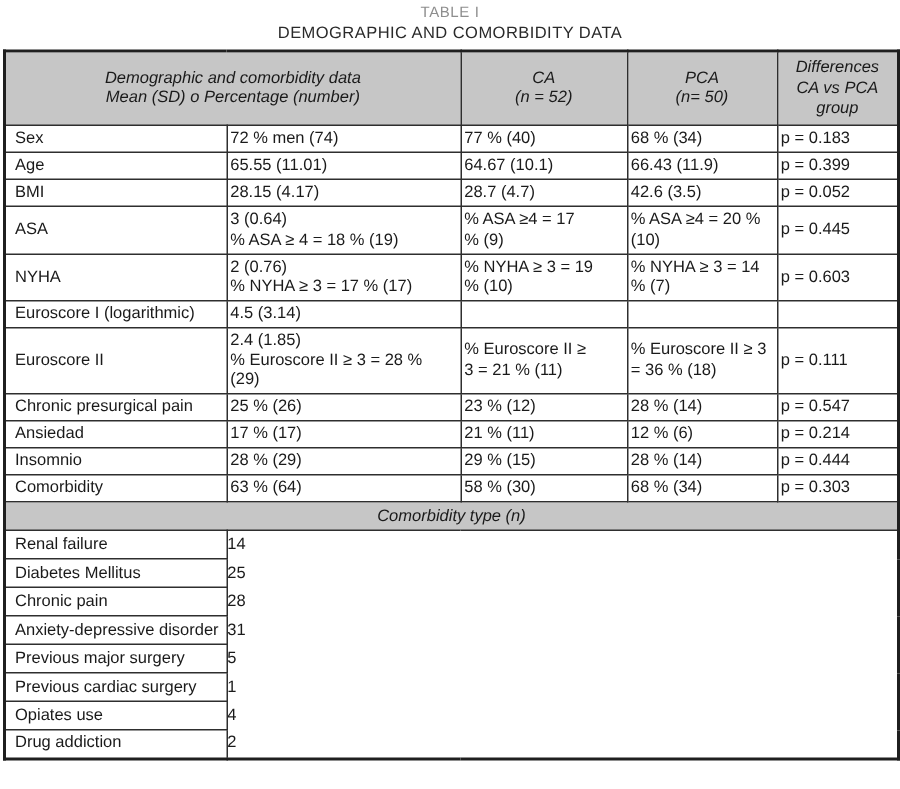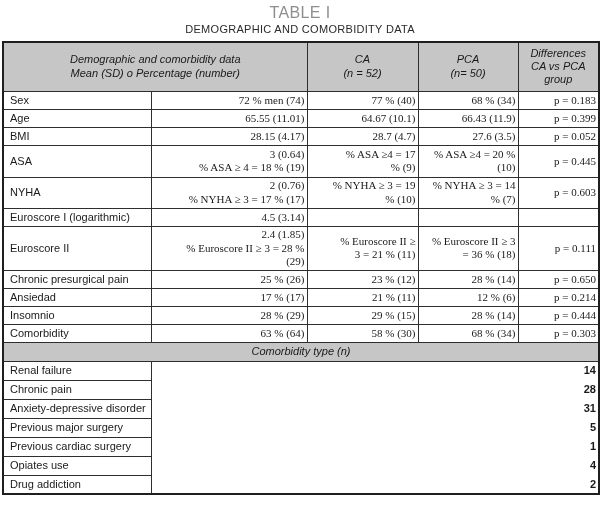--- a/index.html
+++ b/index.html
@@ -13,21 +13,21 @@
     color: #1a1a1a;
   }
   .page {
     width: 600px;
     height: 526px;
     box-sizing: border-box;
     padding-top: 3px;
   }
   .title-block { text-align: center; line-height: 1.25; margin-bottom: 4px; }
   .title-line1 {
-    font-size: 16px;
+    font-size: 10px;
     color: #8e8e8e;
     letter-spacing: 0.4px;
   }
   .title-line2 {
     font-size: 11px;
     color: #2a2a2a;
     letter-spacing: 0.3px;
   }
   table.main {
     border-collapse: collapse;
@@ -56,39 +56,38 @@
     font-style: italic;
     font-weight: normal;
     text-align: center;
     height: 46px;
   }
   td.lbl {
     text-align: left;
     padding-left: 6px;
     white-space: nowrap;
   }
-  td.val { text-align: right; font-family: Liberation Serif, serif; }
+  td.val { text-align: left; }
   tr.r  { height: 18px; margin-left: 28px; }
   tr.h2 { height: 32px; }
   tr.h2b{ height: 31px; }
   tr.h3 { height: 44px; }
   tr.band td {
     background: #c6c6c6;
     font-style: italic;
     text-align: center;
     height: 16px;
   }
   tr.cm { height: 19px; }
   td.open {
     border-top: none;
     border-bottom: none;
     border-right: none;
-    text-align: right;
+    text-align: left;
     padding-left: 0;
-    font-weight: bold;
   }
 </style>
 </head>
 <body>
 
 <div class="page">
 
   <div class="title-block">
     <div class="title-line1">TABLE I</div>
     <div class="title-line2">DEMOGRAPHIC AND COMORBIDITY DATA</div>
@@ -127,21 +126,21 @@
       <td class="lbl">Age</td>
       <td class="val">65.55 (11.01)</td>
       <td class="val">64.67 (10.1)</td>
       <td class="val">66.43 (11.9)</td>
       <td class="val">p = 0.399</td>
     </tr>
     <tr class="r">
       <td class="lbl">BMI</td>
       <td class="val">28.15 (4.17)</td>
       <td class="val">28.7 (4.7)</td>
-      <td class="val">27.6 (3.5)</td>
+      <td class="val">42.6 (3.5)</td>
       <td class="val">p = 0.052</td>
     </tr>
     <tr class="h2">
       <td class="lbl">ASA</td>
       <td class="val">3 (0.64)
 % ASA ≥ 4 = 18 % (19)</td>
       <td class="val">% ASA ≥4 = 17
 % (9)</td>
       <td class="val">% ASA ≥4 = 20 %
 (10)</td>
@@ -173,21 +172,21 @@
 3 = 21 % (11)</td>
       <td class="val">% Euroscore II ≥ 3
 = 36 % (18)</td>
       <td class="val">p = 0.111</td>
     </tr>
     <tr class="r">
       <td class="lbl">Chronic presurgical pain</td>
       <td class="val">25 % (26)</td>
       <td class="val">23 % (12)</td>
       <td class="val">28 % (14)</td>
-      <td class="val">p = 0.650</td>
+      <td class="val">p = 0.547</td>
     </tr>
     <tr class="r">
       <td class="lbl">Ansiedad</td>
       <td class="val">17 % (17)</td>
       <td class="val">21 % (11)</td>
       <td class="val">12 % (6)</td>
       <td class="val">p = 0.214</td>
     </tr>
     <tr class="r">
       <td class="lbl">Insomnio</td>
@@ -206,20 +205,24 @@
 
     <tr class="band">
       <td colspan="5">Comorbidity type (n)</td>
     </tr>
 
     <tr class="cm">
       <td class="lbl">Renal failure</td>
       <td class="open" colspan="4">14</td>
     </tr>
     <tr class="cm">
+      <td class="lbl">Diabetes Mellitus</td>
+      <td class="open" colspan="4">25</td>
+    </tr>
+    <tr class="cm">
       <td class="lbl">Chronic pain</td>
       <td class="open" colspan="4">28</td>
     </tr>
     <tr class="cm">
       <td class="lbl">Anxiety-depressive disorder</td>
       <td class="open" colspan="4">31</td>
     </tr>
     <tr class="cm">
       <td class="lbl">Previous major surgery</td>
       <td class="open" colspan="4">5</td>

